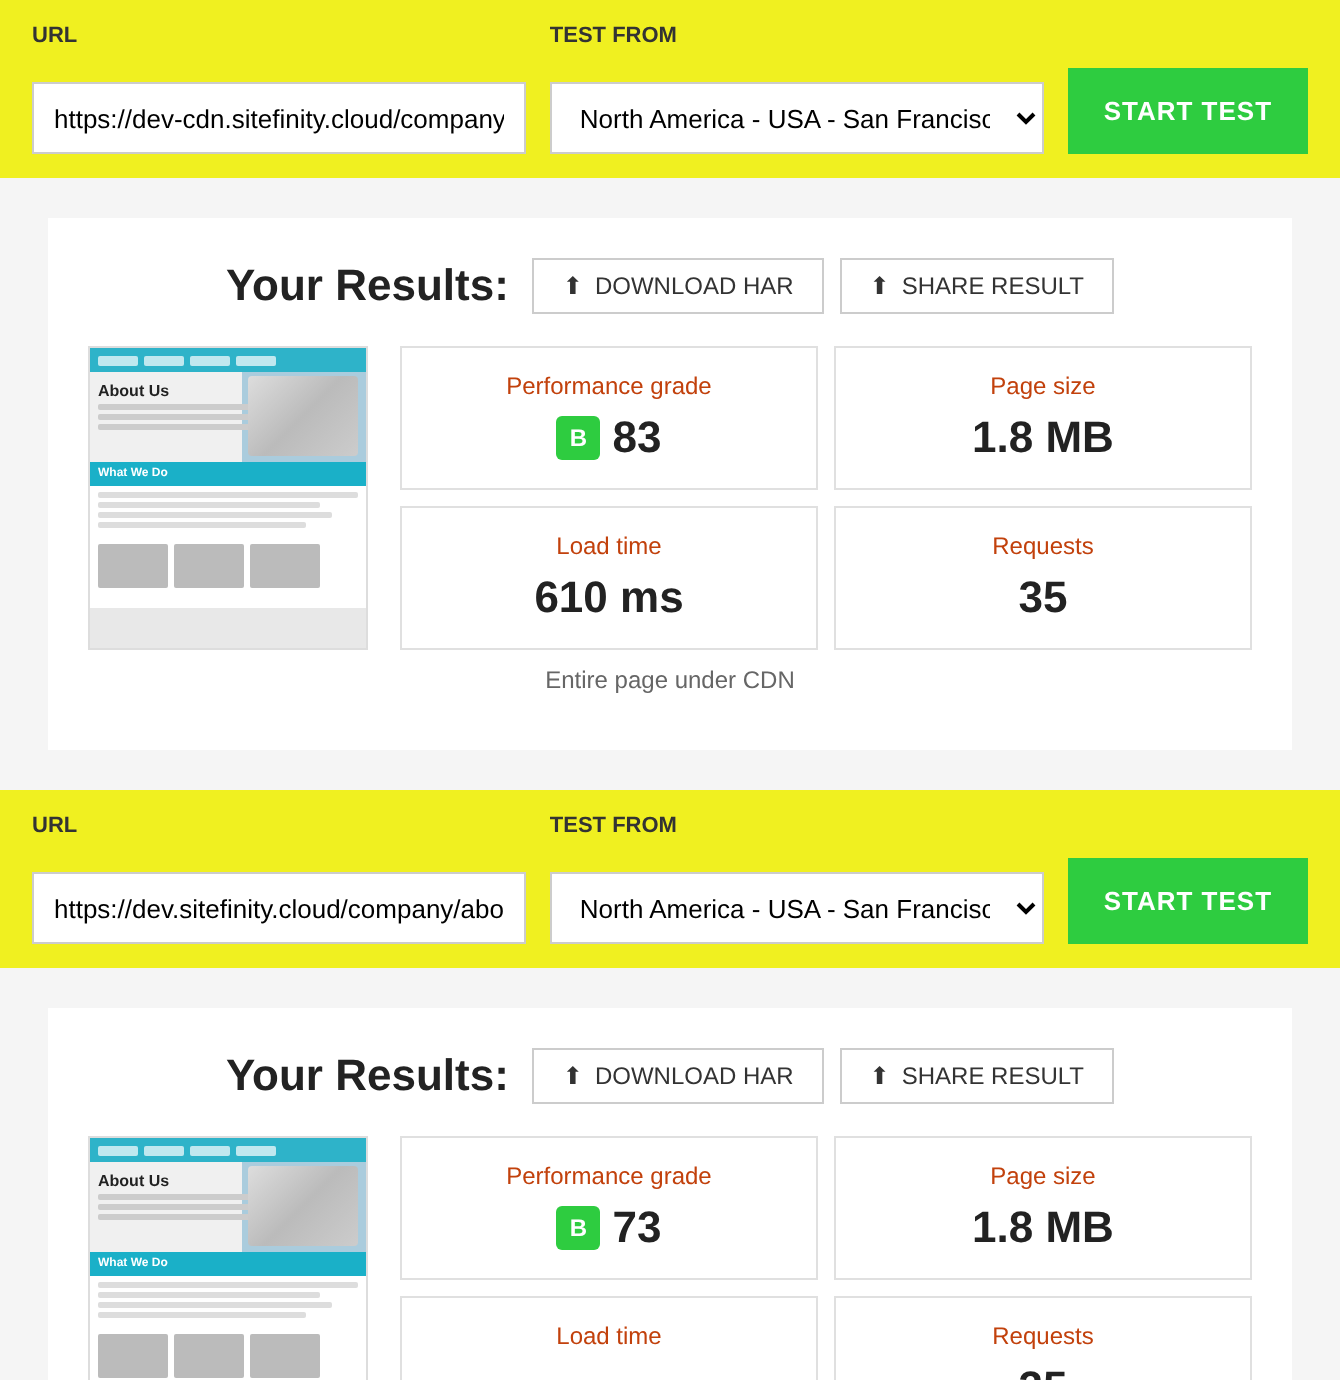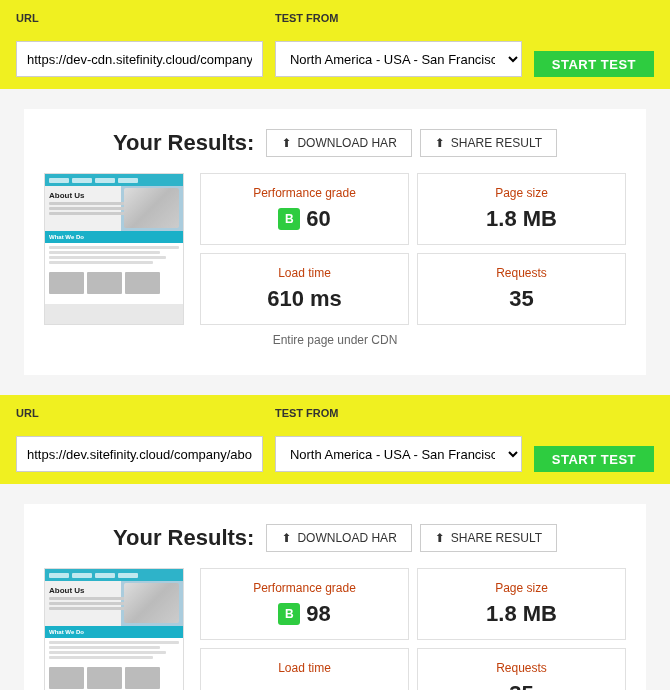--- a/index.html
+++ b/index.html
@@ -42,21 +42,21 @@
     .toolbar-field.url-field { flex: 1; }
     .toolbar-field.url-field input { width: 100%; }
     .toolbar-field.testfrom-field { flex: 1; }
     .toolbar-field.testfrom-field select { width: 100%; }
 
     .start-btn {
       background: #2ecc40;
       color: white;
       border: none;
       padding: 0 18px;
-      height: 26px;
+      height: 43px;
       font-size: 13px;
       font-weight: bold;
       cursor: pointer;
       text-transform: uppercase;
       white-space: nowrap;
       align-self: flex-end;
       letter-spacing: 0.5px;
     }
 
     
@@ -240,21 +240,21 @@
           <div style="width:35px;height:22px;background:#bbb;border-radius:1px;"></div>
           <div style="width:35px;height:22px;background:#bbb;border-radius:1px;"></div>
         </div>
       </div>
     </div>
     <div class="metrics-grid">
       <div class="metric-card">
         <div class="metric-label">Performance grade</div>
         <div class="metric-value">
           <span class="grade-badge">B</span>
-          <span>60</span>
+          <span>83</span>
         </div>
       </div>
       <div class="metric-card">
         <div class="metric-label">Page size</div>
         <div class="metric-value">1.8 MB</div>
       </div>
       <div class="metric-card">
         <div class="metric-label">Load time</div>
         <div class="metric-value">610 ms</div>
       </div>
@@ -332,21 +332,21 @@
           <div style="width:35px;height:22px;background:#bbb;border-radius:1px;"></div>
           <div style="width:35px;height:22px;background:#bbb;border-radius:1px;"></div>
         </div>
       </div>
     </div>
     <div class="metrics-grid">
       <div class="metric-card">
         <div class="metric-label">Performance grade</div>
         <div class="metric-value">
           <span class="grade-badge">B</span>
-          <span>98</span>
+          <span>73</span>
         </div>
       </div>
       <div class="metric-card">
         <div class="metric-label">Page size</div>
         <div class="metric-value">1.8 MB</div>
       </div>
       <div class="metric-card">
         <div class="metric-label">Load time</div>
       </div>
       <div class="metric-card">

